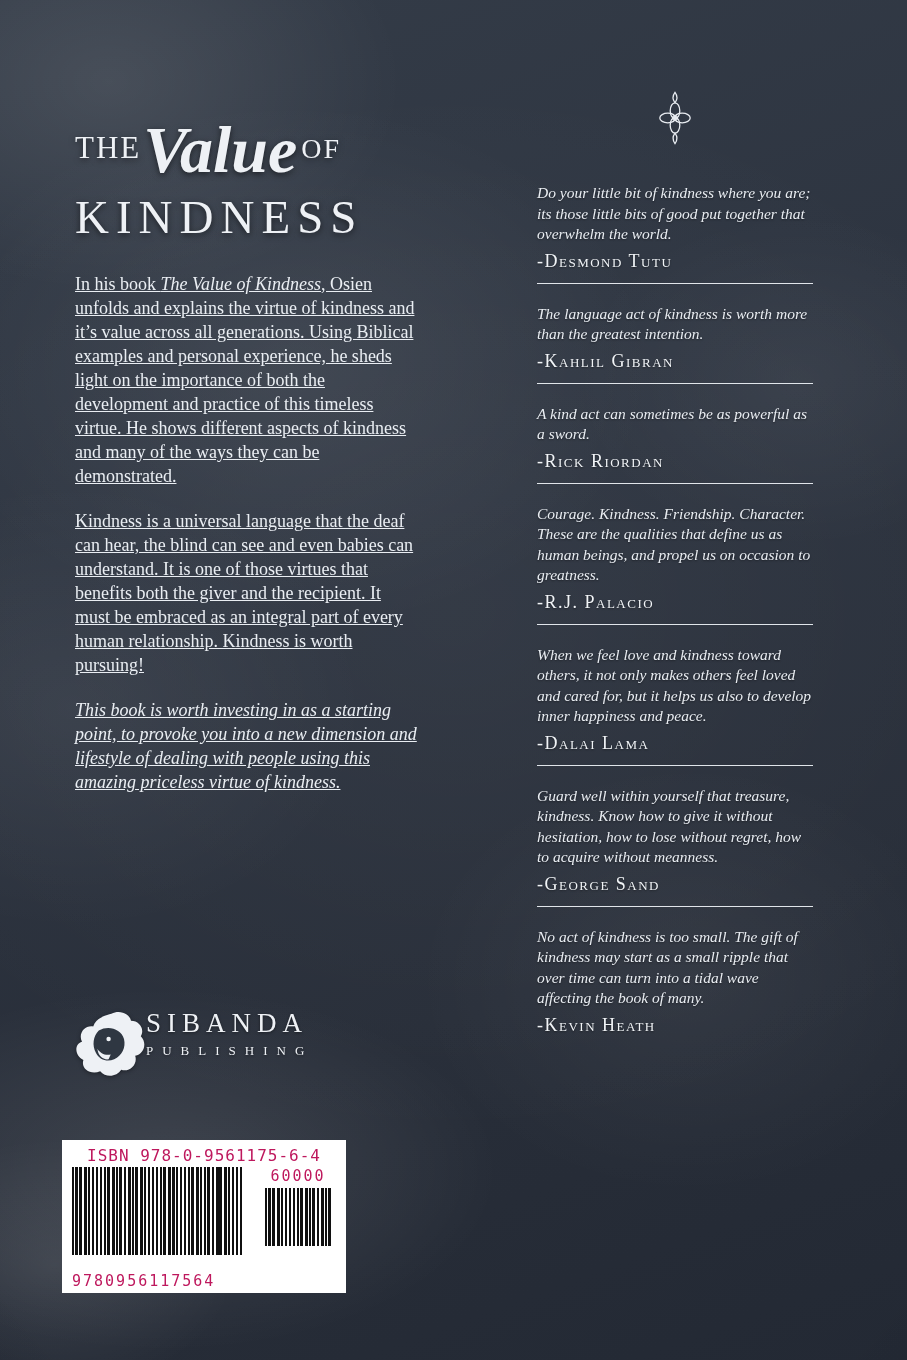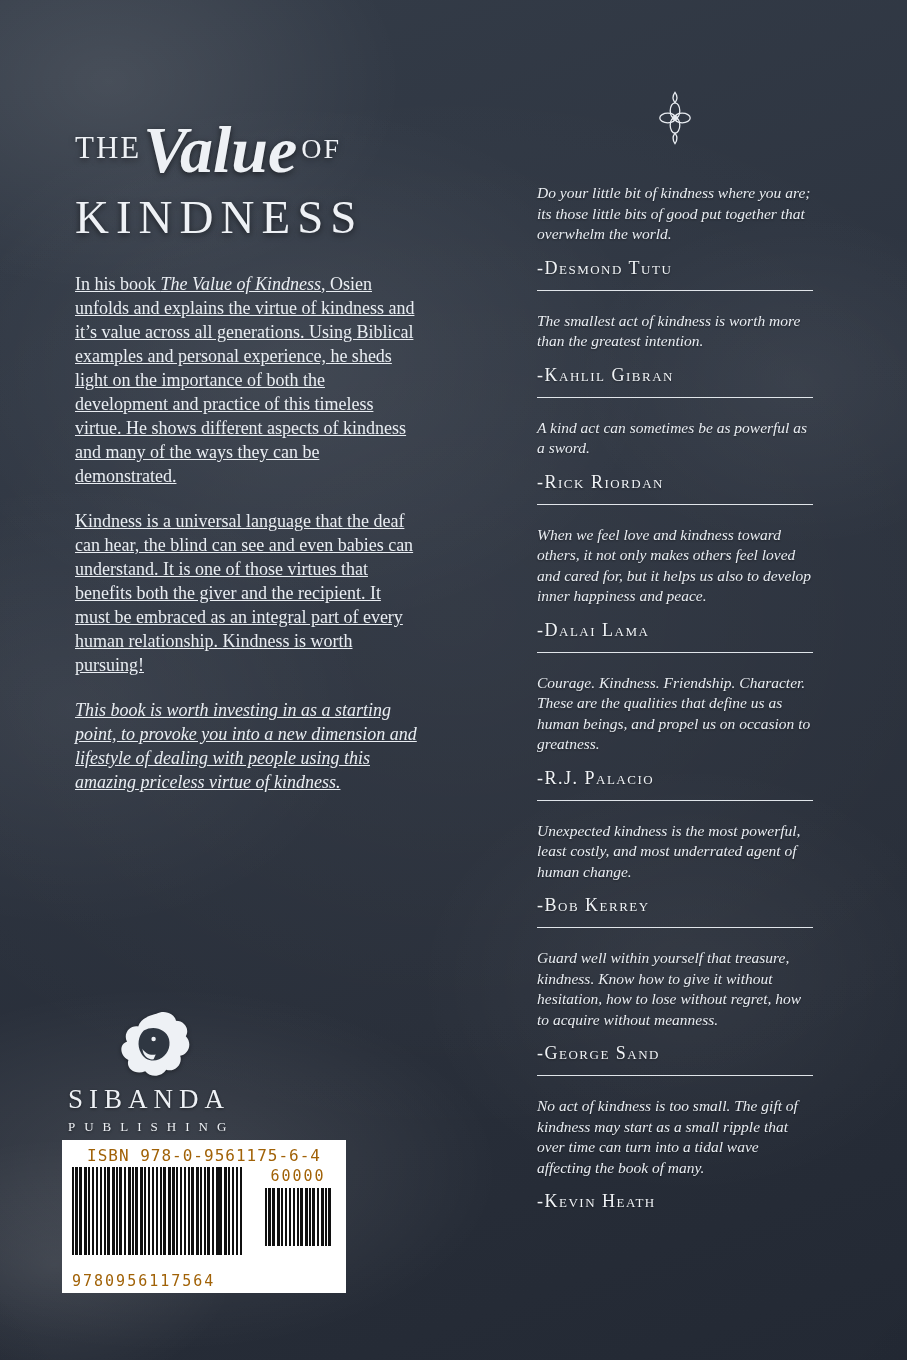--- a/index.html
+++ b/index.html
@@ -41,30 +41,30 @@
     font-size: 47px; letter-spacing: 7px; margin-top: 2px;
     text-shadow: 0 2px 6px rgba(0,0,0,0.55);
   }
 
   .body-copy { margin-top: 28px; font-size: 18px; line-height: 24px; color: #eaeef3; text-decoration: underline; }
   .body-copy p { margin-bottom: 21px; }
   .book-title-inline { font-style: italic; }
   .p-invest { font-style: italic; margin-top: 17px; }
 
   
-  .publisher { position: absolute; left: 68px; top: 1008px; display: flex; align-items: center; z-index: 2; flex-direction: column; }
+  .publisher { position: absolute; left: 68px; top: 1008px; display: flex; align-items: flex-start; z-index: 2; }
   .lion { width: 84px; height: 76px; margin-right: -6px; filter: drop-shadow(0 1px 2px rgba(0,0,0,0.4)); }
   .pub-text { padding-bottom: 4px; }
   .pub-name { font-size: 27px; letter-spacing: 6px; text-shadow: 0 1px 3px rgba(0,0,0,0.45); }
   .pub-sub { font-size: 13px; letter-spacing: 9px; margin-top: 4px; text-shadow: 0 1px 3px rgba(0,0,0,0.45); }
 
   
   .barcode-box {
     position: absolute; left: 62px; top: 1140px; width: 284px; height: 153px;
-    background: #ffffff; color: #a16207; z-index: 2;
+    background: #ffffff; color: #be185d; z-index: 2;
     padding: 6px 10px 5px;
     font-family: "DejaVu Sans Mono", "Liberation Mono", monospace;
   }
   .isbn-line { font-size: 16px; letter-spacing: 1px; text-align: center; white-space: nowrap; }
   .bars-row { display: flex; margin-top: 2px; }
   .main-code { width: 176px; }
   .bars {
     background-color: #fff;
     background-image:
       repeating-linear-gradient(90deg, #101010 0 2px, transparent 2px 4px),
@@ -77,21 +77,21 @@
   .price-code { font-size: 15px; letter-spacing: 2px; }
   .supp-bars { width: 66px; height: 58px; margin: 3px auto 0; }
 
   
   .right-col { position: absolute; left: 537px; top: 89px; width: 276px; z-index: 2; }
   .flourish { display: block; margin: 0 auto 36px; }
   .quote { }
   .qtext { font-style: italic; font-size: 15.5px; line-height: 20.5px; color: #e9edf2; text-shadow: 0 1px 2px rgba(0,0,0,0.4); }
   .qauthor {
     font-variant: small-caps; font-size: 18px; letter-spacing: 1.5px;
-    margin-top: 13px; color: #f1f4f7; text-shadow: 0 1px 2px rgba(0,0,0,0.4);
+    margin-top: 6px; color: #f1f4f7; text-shadow: 0 1px 2px rgba(0,0,0,0.4);
   }
   .qdivider { border-top: 1.6px solid rgba(240,244,248,0.92); margin: 11px 0 20px; }
 </style>
 </head>
 <body>
 
 <div class="page">
 
   <div class="left-col">
 
@@ -158,49 +158,44 @@
       </g>
     </svg>
 
     <div class="quote">
       <p class="qtext">Do your little bit of kindness where you are; its those little bits of good put together that overwhelm the world.</p>
       <p class="qauthor">-Desmond Tutu</p>
       <div class="qdivider"></div>
     </div>
 
     <div class="quote">
-      <p class="qtext">The smallest act of kindness is worth more than the greatest intention.</p>
+      <p class="qtext">The language act of kindness is worth more than the greatest intention.</p>
       <p class="qauthor">-Kahlil Gibran</p>
       <div class="qdivider"></div>
     </div>
 
     <div class="quote">
       <p class="qtext">A kind act can sometimes be as powerful as a sword.</p>
       <p class="qauthor">-Rick Riordan</p>
       <div class="qdivider"></div>
     </div>
 
 
     <div class="quote">
+      <p class="qtext">Courage. Kindness. Friendship. Character. These are the qualities that define us as human beings, and propel us on occasion to greatness.</p>
+      <p class="qauthor">-R.J. Palacio</p>
+      <div class="qdivider"></div>
+    </div>
+
+    <div class="quote">
       <p class="qtext">When we feel love and kindness toward others, it not only makes others feel loved and cared for, but it helps us also to develop inner happiness and peace.</p>
       <p class="qauthor">-Dalai Lama</p>
       <div class="qdivider"></div>
     </div>
 
-    <div class="quote">
-      <p class="qtext">Courage. Kindness. Friendship. Character. These are the qualities that define us as human beings, and propel us on occasion to greatness.</p>
-      <p class="qauthor">-R.J. Palacio</p>
-      <div class="qdivider"></div>
-    </div>
-
-    <div class="quote">
-      <p class="qtext">Unexpected kindness is the most powerful, least costly, and most underrated agent of human change.</p>
-      <p class="qauthor">-Bob Kerrey</p>
-      <div class="qdivider"></div>
-    </div>
 
     <div class="quote">
       <p class="qtext">Guard well within yourself that treasure, kindness. Know how to give it without hesitation, how to lose without regret, how to acquire without meanness.</p>
       <p class="qauthor">-George Sand</p>
       <div class="qdivider"></div>
     </div>
 
     <div class="quote">
       <p class="qtext">No act of kindness is too small. The gift of kindness may start as a small ripple that over time can turn into a tidal wave affecting the book of many.</p>
       <p class="qauthor">-Kevin Heath</p>

